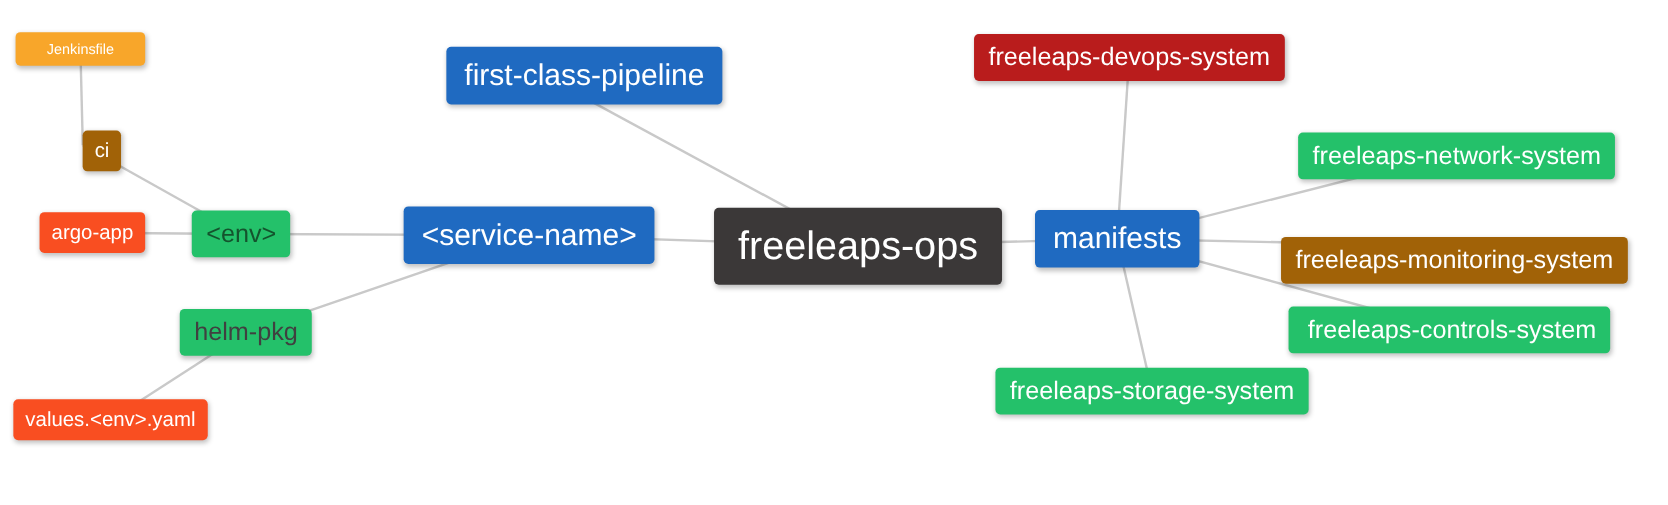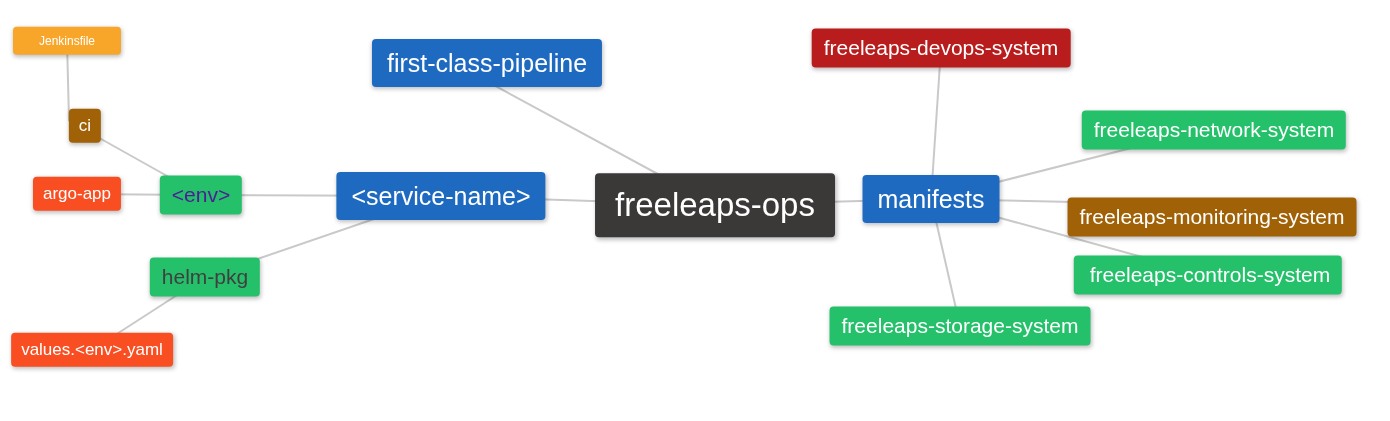--- a/index.html
+++ b/index.html
@@ -62,21 +62,21 @@
       <line x1="931" y1="199" x2="1202" y2="130" stroke="#c9c9c9" stroke-width="2"></line>
       <line x1="931" y1="199" x2="1212" y2="205" stroke="#c9c9c9" stroke-width="2"></line>
       <line x1="931" y1="199" x2="1208" y2="275" stroke="#c9c9c9" stroke-width="2"></line>
       <line x1="931" y1="199" x2="960" y2="326" stroke="#c9c9c9" stroke-width="2"></line>
     </svg>
   <div id="node-layer">
       <div class="node d0" style="left: 715px; top: 205px; background: rgb(59, 56, 56); color: rgb(255, 255, 255);">freeleaps-ops</div>
       <div class="node d1" style="left: 453px; top: 63px; background: rgb(31, 106, 193); color: rgb(255, 255, 255); margin-left: 34px;">first-class-pipeline</div>
       <div class="node d1" style="left: 441px; top: 196px; background: rgb(31, 106, 193); color: rgb(255, 255, 255);">&lt;service-name&gt;</div>
       <div class="node d1" style="left: 931px; top: 199px; background: rgb(31, 106, 193); color: rgb(255, 255, 255);">manifests</div>
-      <div class="node d2" style="left: 201px; top: 195px; background: rgb(36, 193, 106); color: #4c1d95;">&lt;env&gt;</div>
+      <div class="node d2" style="left: 201px; top: 195px; background: rgb(36, 193, 106); color: #14532d;">&lt;env&gt;</div>
       <div class="node d2" style="left: 205px; top: 277px; background: rgb(36, 193, 106); color: #404040;">helm-pkg</div>
       <div class="node d2" style="left: 941px; top: 48px; background: #b91c1c; color: rgb(255, 255, 255);">freeleaps-devops-system</div>
       <div class="node d2" style="left: 1202px; top: 130px; background: rgb(36, 193, 106); color: rgb(255, 255, 255); margin-left: 12px;">freeleaps-network-system</div>
       <div class="node d2" style="left: 1212px; top: 205px; background: #a16207; color: rgb(255, 255, 255); margin-top: 12px;">freeleaps-monitoring-system</div>
       <div class="node d2" style="left: 1208px; top: 275px; background: rgb(36, 193, 106); color: rgb(255, 255, 255); padding-left: 16px;">freeleaps-controls-system</div>
       <div class="node d2" style="left: 960px; top: 326px; background: rgb(36, 193, 106); color: rgb(255, 255, 255);">freeleaps-storage-system</div>
       <div class="node d3" style="left: 69px; top: 126px; background: #a16207; color: rgb(255, 255, 255); margin-left: 16px;">ci</div>
       <div class="node d3" style="left: 77px; top: 194px; background: rgb(249, 78, 33); color: rgb(255, 255, 255);">argo-app</div>
       <div class="node d3" style="left: 92px; top: 350px; background: rgb(249, 78, 33); color: rgb(255, 255, 255);">values.&lt;env&gt;.yaml</div>
       <div class="node d4" style="left: 67px; top: 41px; background: rgb(248, 166, 42); color: rgb(255, 255, 255);">Jenkinsfile</div>

